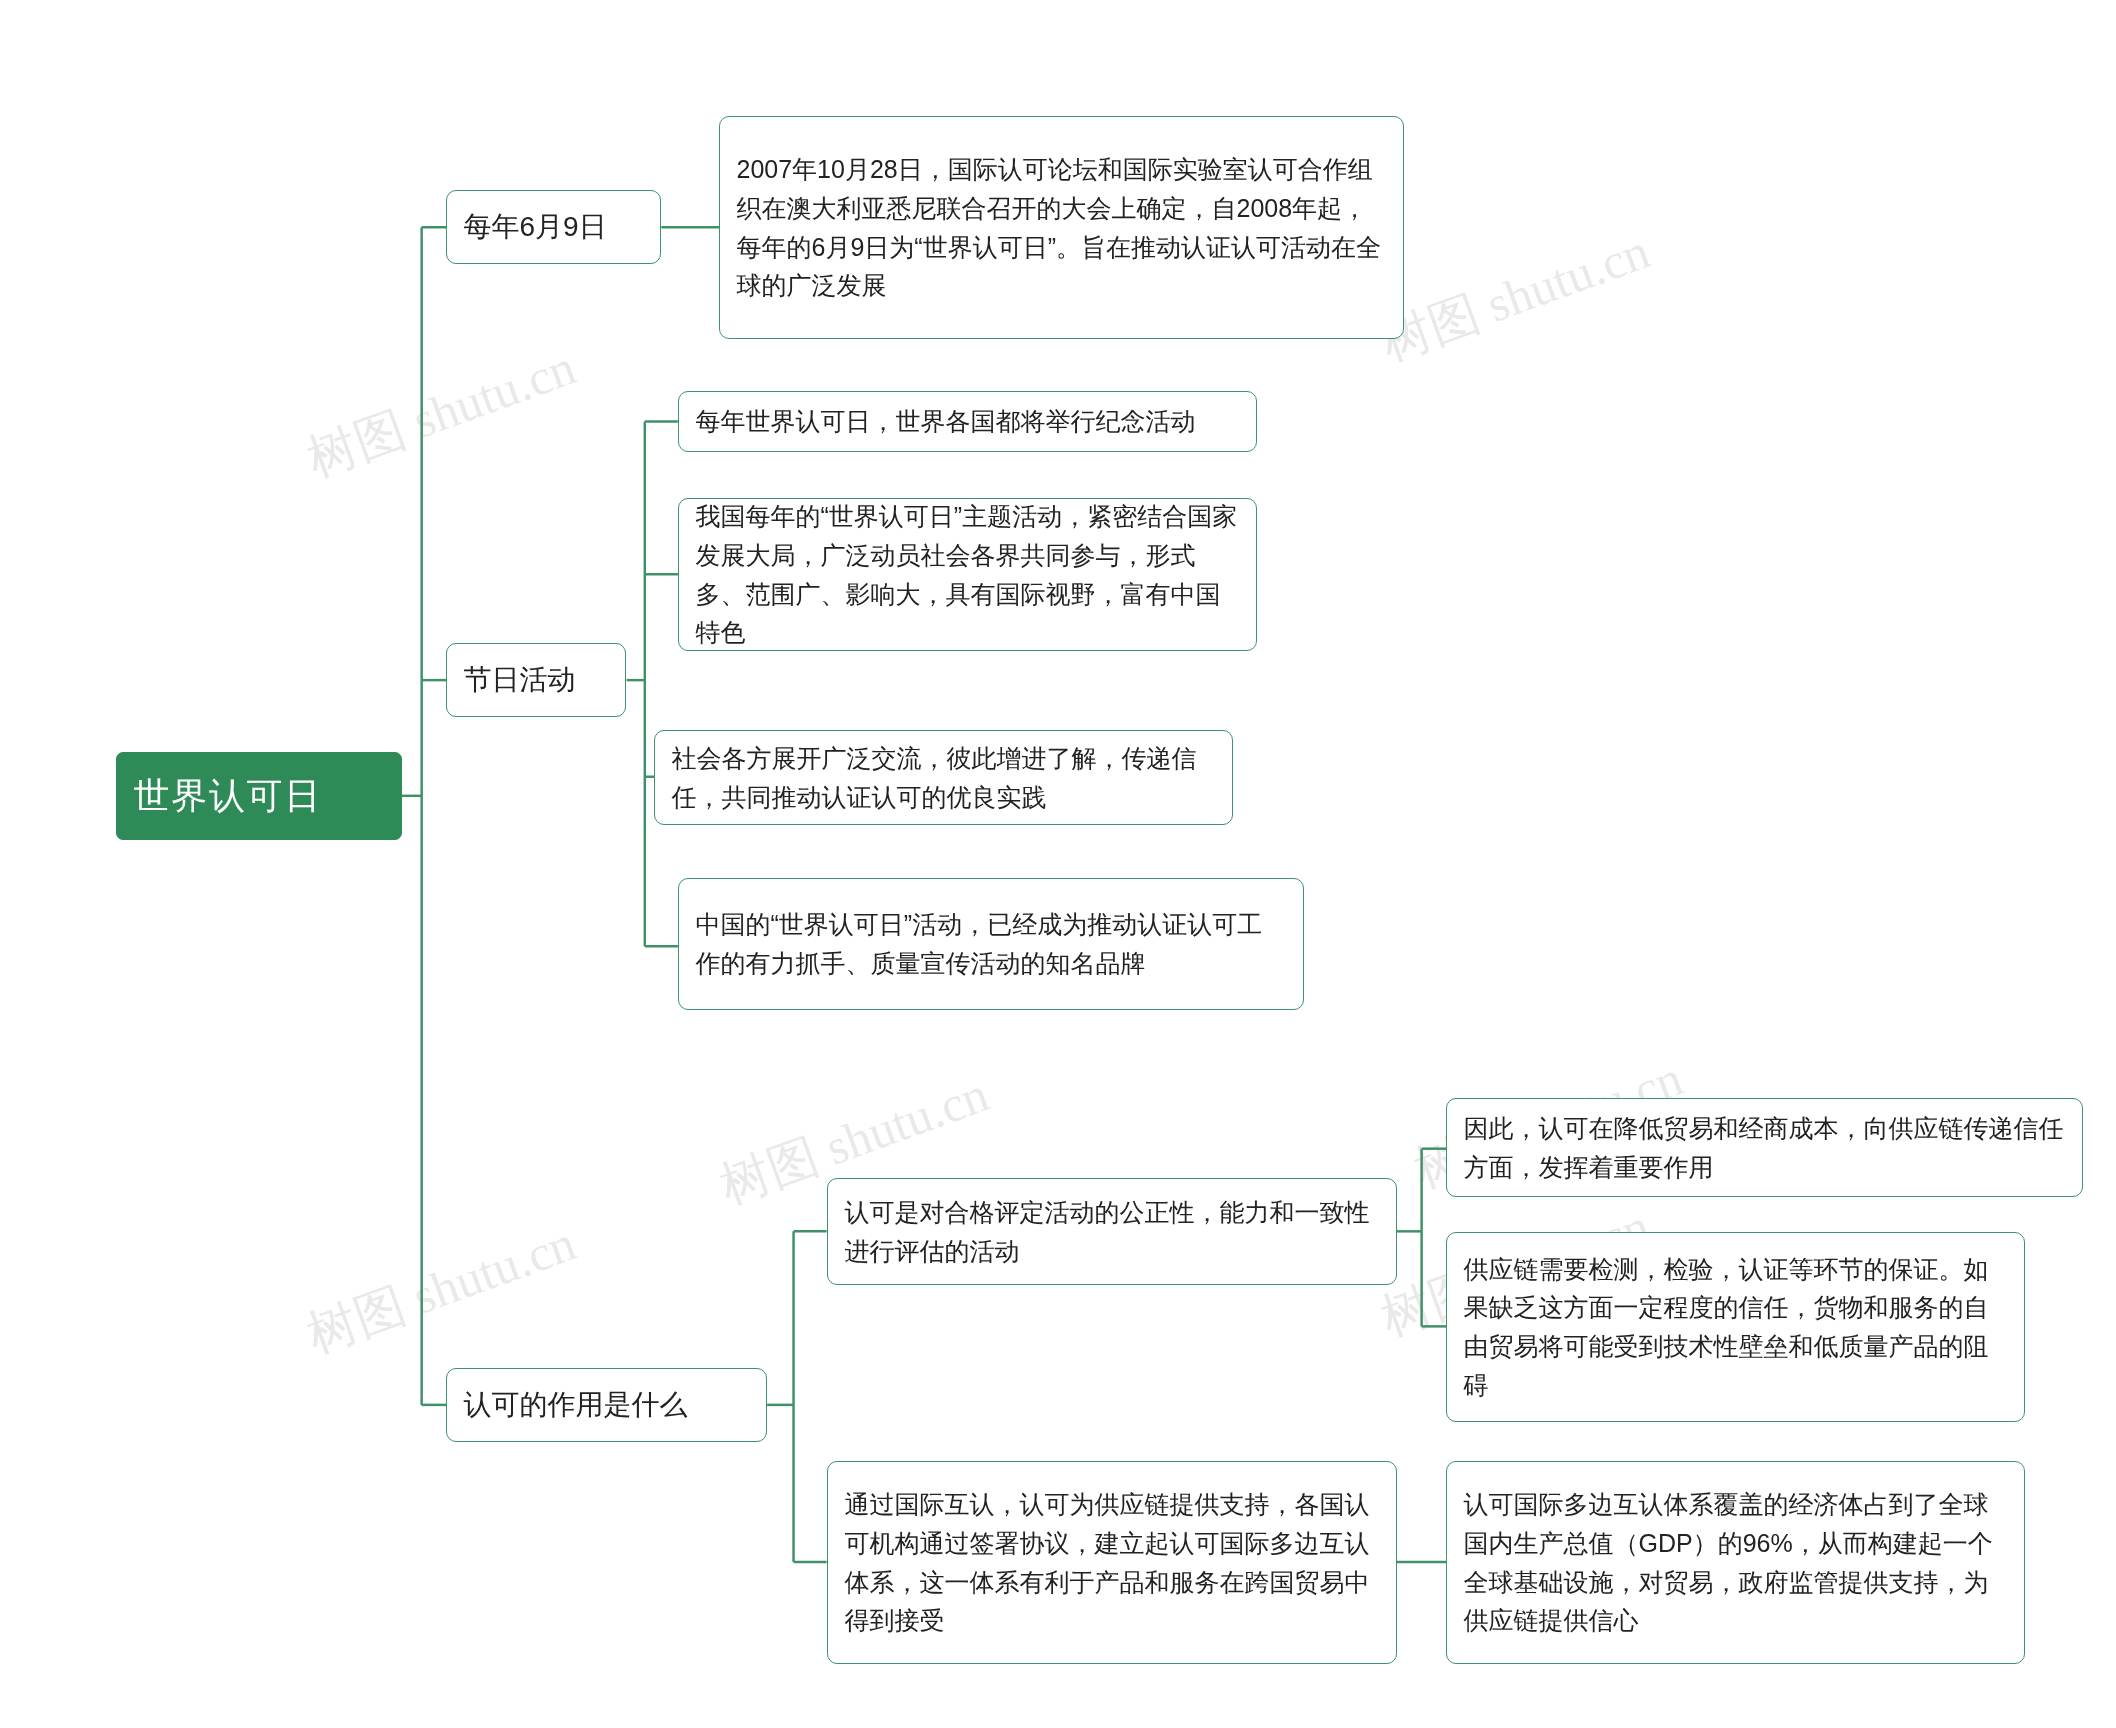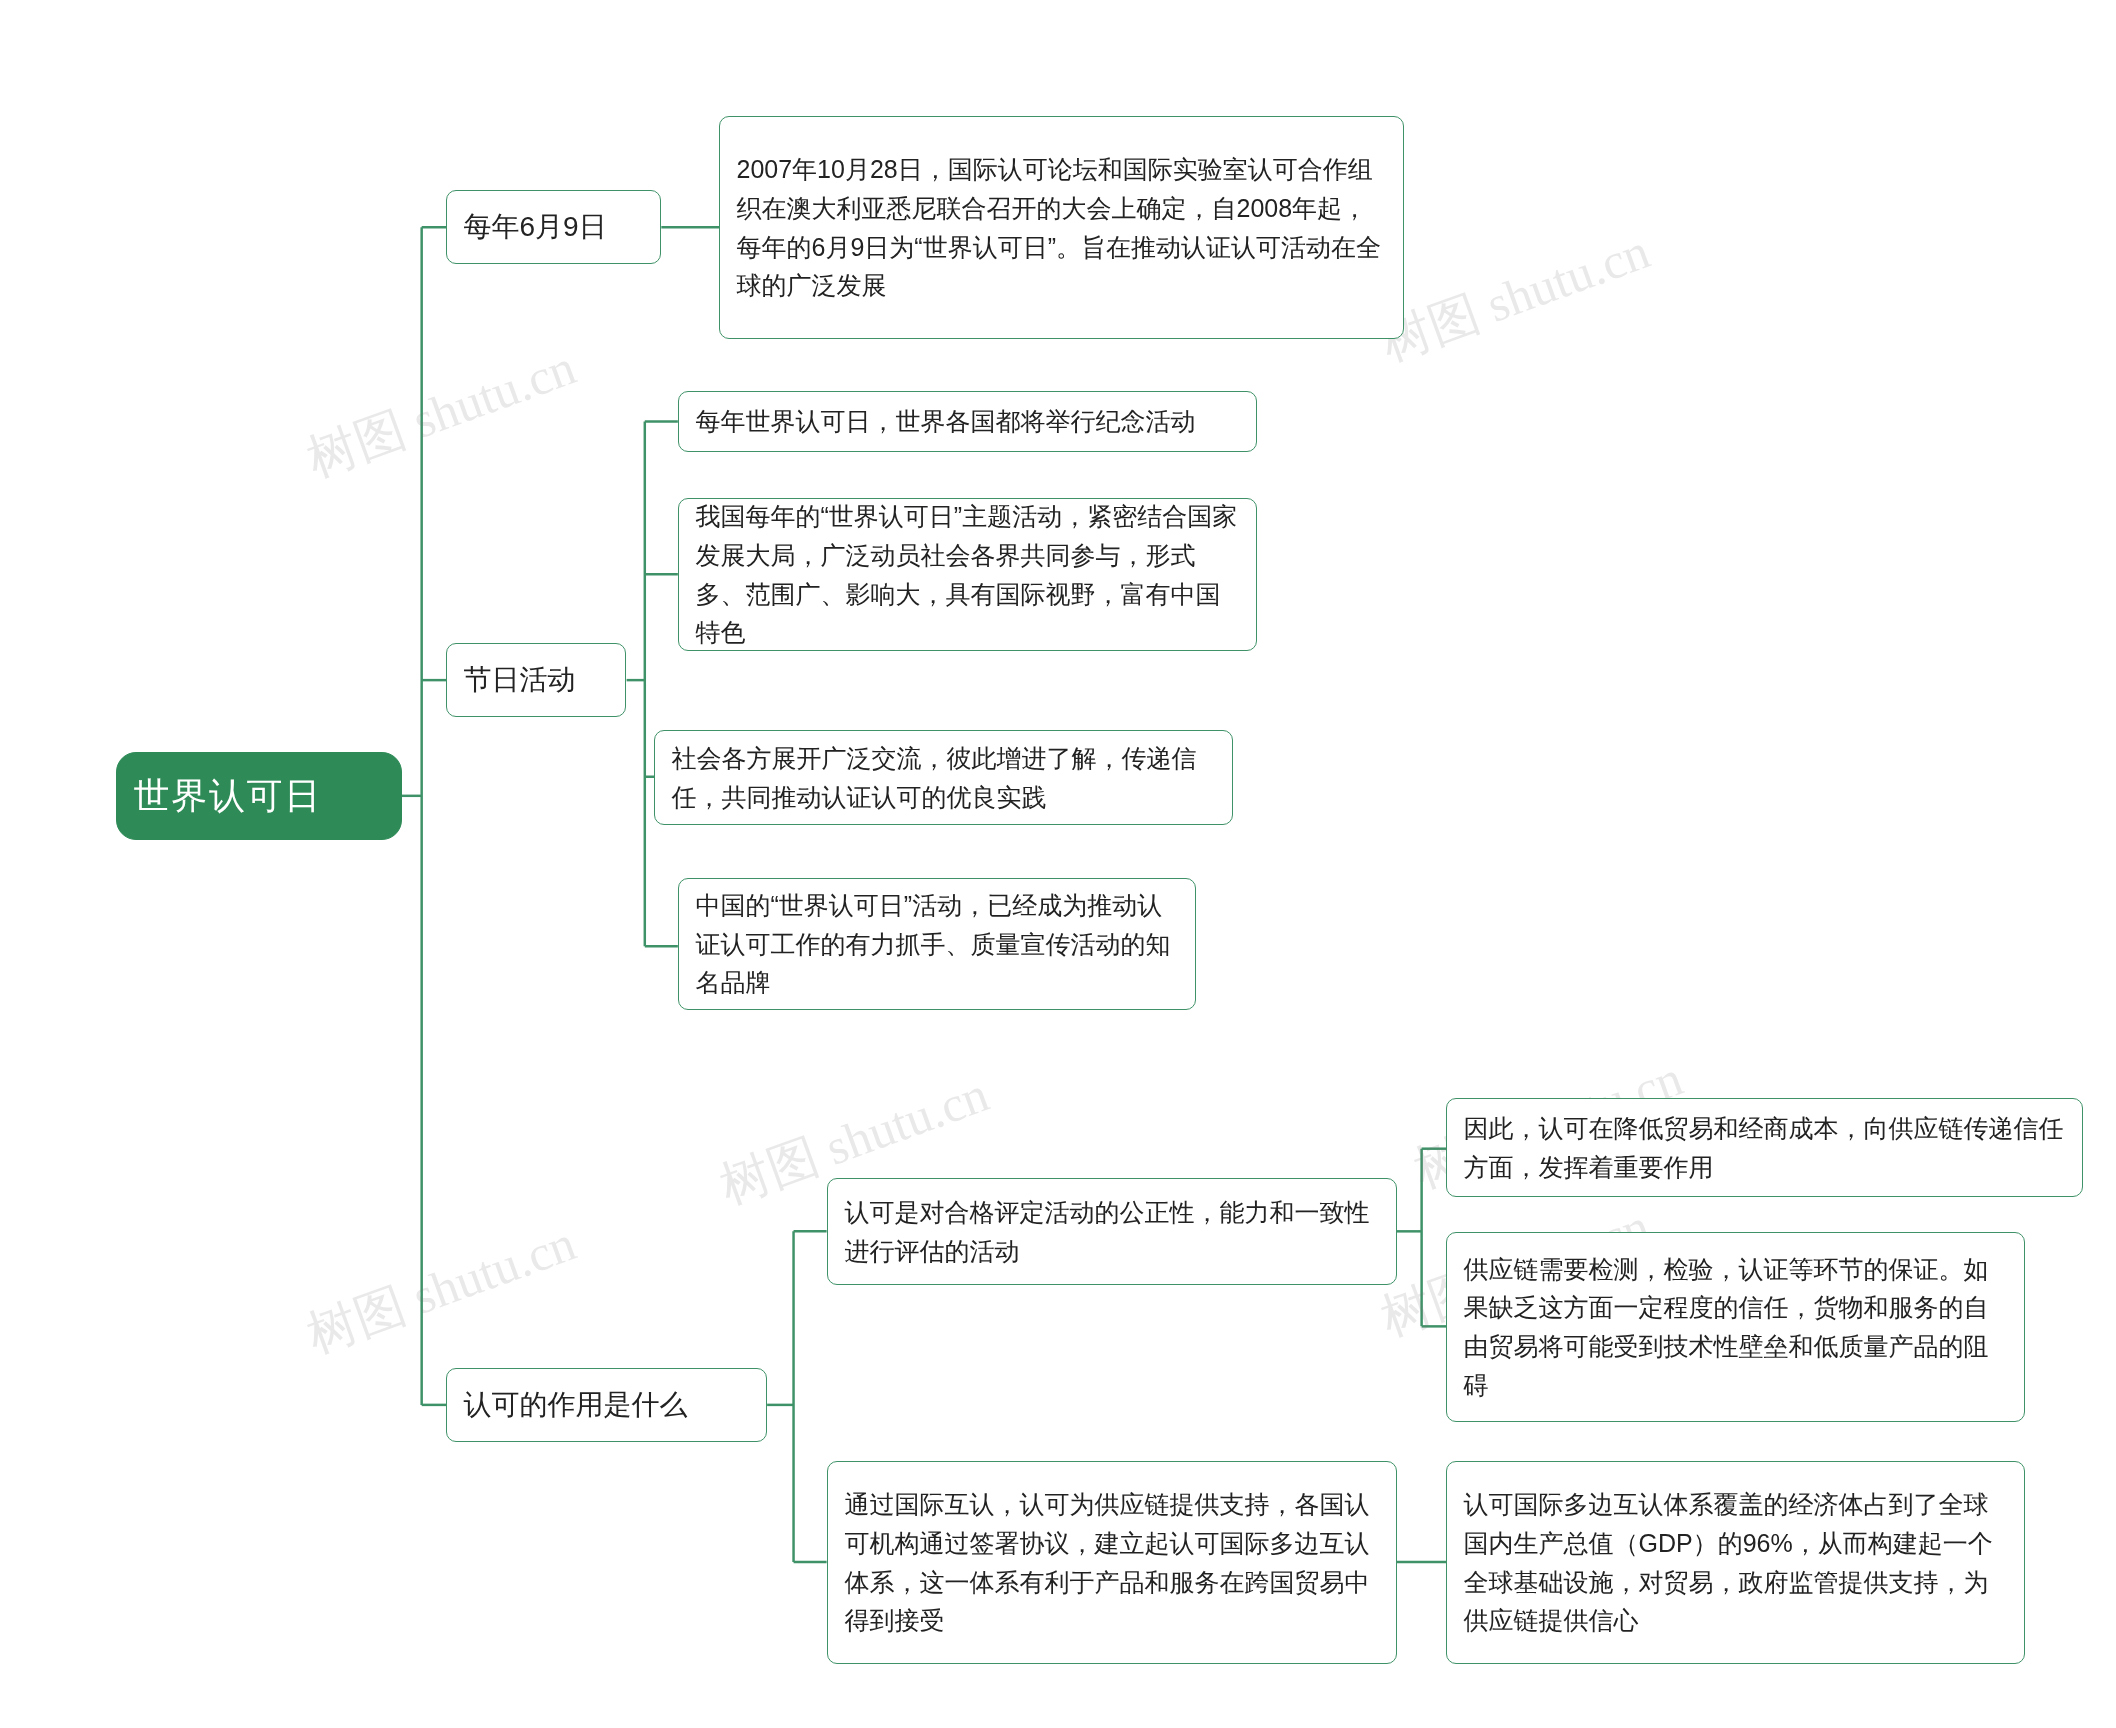--- a/index.html
+++ b/index.html
@@ -35,21 +35,21 @@
     display: flex;
     align-items: center;
     padding: 11.6px 16.5px;
     line-height: 1.55;
   }
   .node.root {
     background: #2e8b57;
     border-color: #2e8b57;
     color: #ffffff;
     justify-content: center;
-    border-radius: 20px;
+    border-radius: 7px;
   }
   .node.root .node-text {
     font-size: 36px;
     letter-spacing: 1.7px;
   }
   .node.branch .node-text {
     font-size: 28px;
   }
   .node.leaf .node-text {
     font-size: 25px;
@@ -138,21 +138,21 @@
   </div>
 
   <div class="node leaf" style="left:678px; top:498px; width:579px; height:153px;">
     <span class="node-text">我国每年的“世界认可日”主题活动，紧密结合国家发展大局，广泛动员社会各界共同参与，形式多、范围广、影响大，具有国际视野，富有中国特色</span>
   </div>
 
   <div class="node leaf" style="left:654px; top:730px; width:579px; height:95px;">
     <span class="node-text">社会各方展开广泛交流，彼此增进了解，传递信任，共同推动认证认可的优良实践</span>
   </div>
 
-  <div class="node leaf" style="left:678px; top:878px; width:518px; height:132px;">
+  <div class="node leaf" style="left:678px; top:878px; width:626px; height:132px;">
     <span class="node-text">中国的“世界认可日”活动，已经成为推动认证认可工作的有力抓手、质量宣传活动的知名品牌</span>
   </div>
 
   <div class="node branch" style="left:446px; top:1368px; width:321px; height:74px;">
     <span class="node-text">认可的作用是什么</span>
   </div>
 
   <div class="node leaf" style="left:827px; top:1178px; width:570px; height:107px;">
     <span class="node-text">认可是对合格评定活动的公正性，能力和一致性进行评估的活动</span>
   </div>

